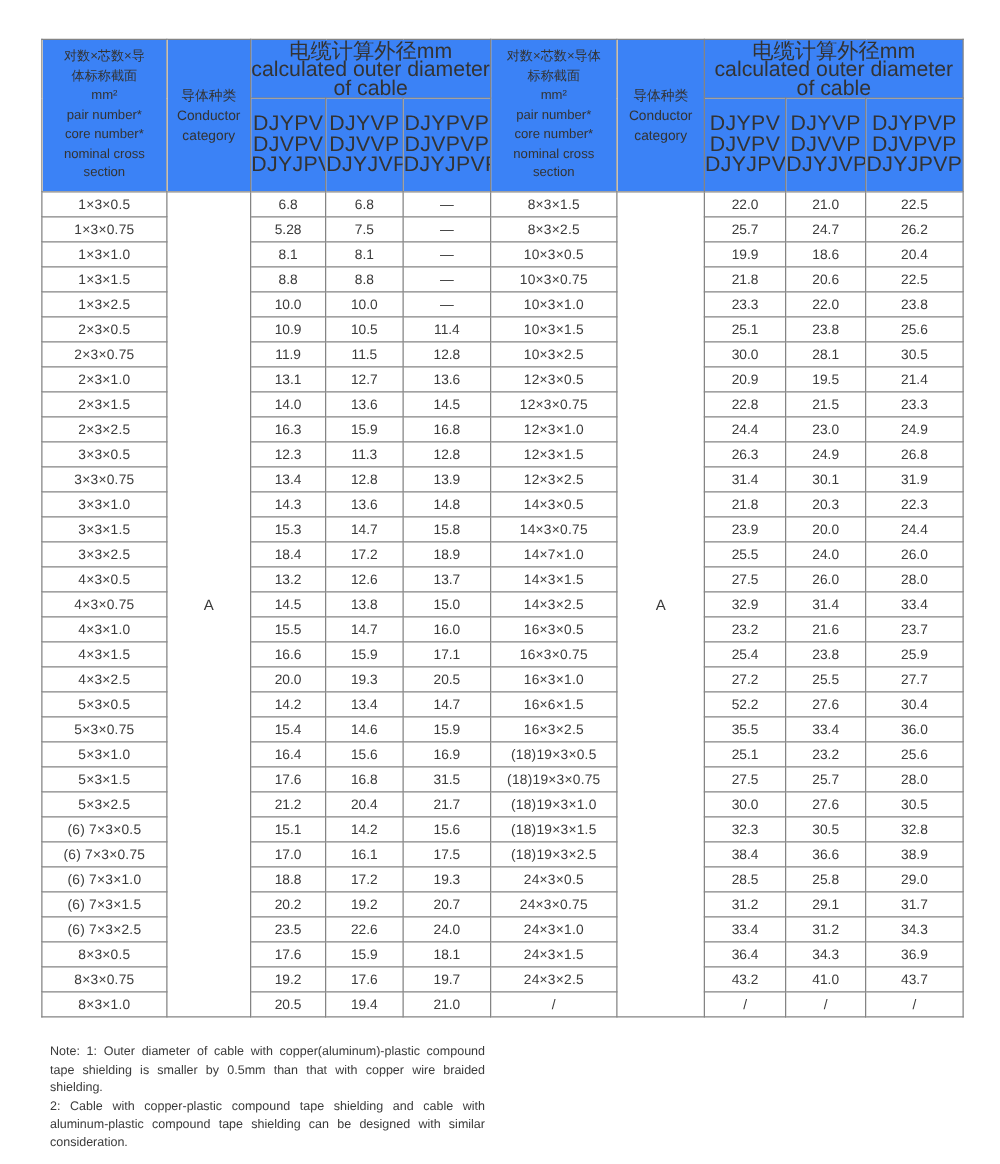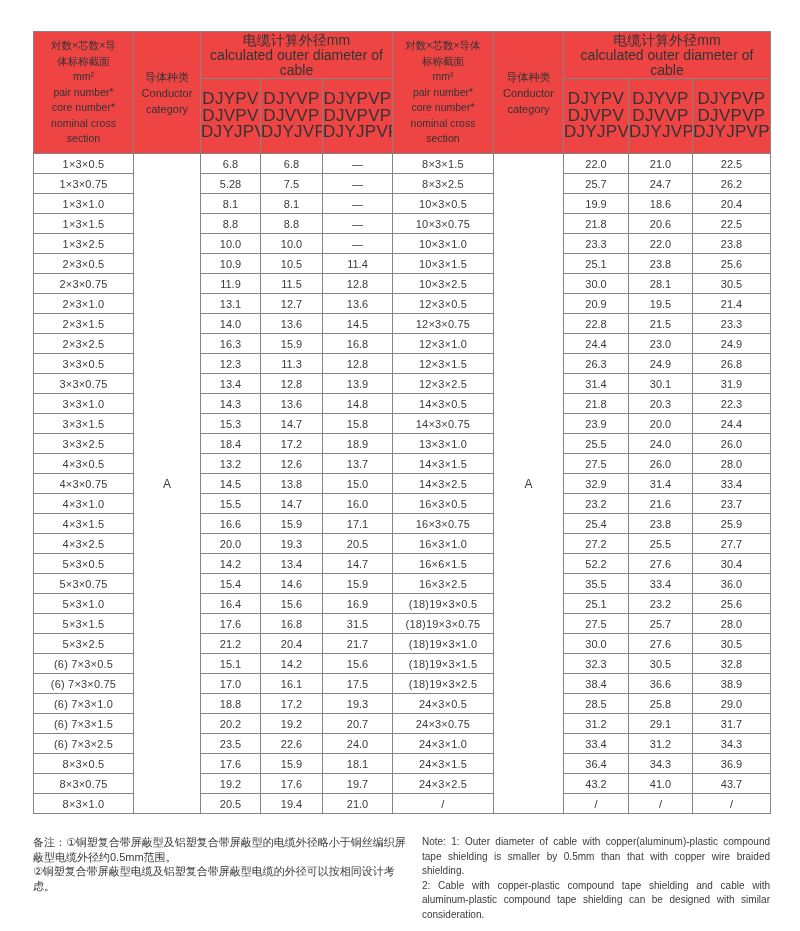--- a/index.html
+++ b/index.html
@@ -13,24 +13,24 @@
     width:737px;
     border:1.5px solid #5a5a5a;
   }
   table.spec th, table.spec td {
     border:1px solid #848484;
     text-align:center;
     vertical-align:middle;
     font-weight:normal;
     overflow:hidden;
   }
-  thead th { background:#ef4444; color:#333; }
+  thead th { background:#3b82f6; color:#333; }
   th.hsize   { font-size:10.5px; line-height:15.5px; white-space:pre-line; height:116px; }
   th.hcat    { font-size:11px;   line-height:16px;   white-space:pre-line; }
-  th.hdiam   { font-size:14px; line-height:15px;   white-space:pre-line; height:47px; }
+  th.hdiam   { font-size:17px; line-height:15px;   white-space:pre-line; height:47px; }
   th.hsub    { font-size:17px; line-height:16.5px; white-space:pre-line; height:75px; letter-spacing:.3px; }
   tbody td   { font-size:11px; height:20px; background:#ffffff; }
   td.size    { letter-spacing:.2px; }
   td.cat     { font-size:12px; }
   td.val     {}
 
   .notes { display:flex; margin-top:21px; }
   .note-zh {
     width:382px; font-size:11px; line-height:14.5px;
     white-space:pre-line; color:#3a3a3a;
@@ -247,21 +247,21 @@
           <td class="size">14×3×0.75</td>
           <td class="val">23.9</td>
           <td class="val">20.0</td>
           <td class="val">24.4</td>
         </tr>
         <tr>
           <td class="size">3×3×2.5</td>
           <td class="val">18.4</td>
           <td class="val">17.2</td>
           <td class="val">18.9</td>
-          <td class="size">13×3×1.0</td>
+          <td class="size">14×7×1.0</td>
           <td class="val">25.5</td>
           <td class="val">24.0</td>
           <td class="val">26.0</td>
         </tr>
         <tr>
           <td class="size">4×3×0.5</td>
           <td class="val">13.2</td>
           <td class="val">12.6</td>
           <td class="val">13.7</td>
           <td class="size">14×3×1.5</td>
@@ -436,19 +436,17 @@
           <td class="val">21.0</td>
           <td class="size">/</td>
           <td class="val">/</td>
           <td class="val">/</td>
           <td class="val">/</td>
         </tr>
       </tbody>
   </table>
 
   <div class="notes">
-    <div class="note-zh">备注：①铜塑复合带屏蔽型及铝塑复合带屏蔽型的电缆外径略小于铜丝编织屏蔽型电缆外径约0.5mm范围。
-②铜塑复合带屏蔽型电缆及铝塑复合带屏蔽型电缆的外径可以按相同设计考虑。</div>
     <div class="note-en">Note: 1: Outer diameter of cable with copper(aluminum)-plastic compound tape shielding is smaller by 0.5mm than that with copper wire braided shielding.
 2: Cable with copper-plastic compound tape shielding and cable with aluminum-plastic compound tape shielding can be designed with similar consideration.</div>
   </div>
 
 </div>
 
 </body></html>

